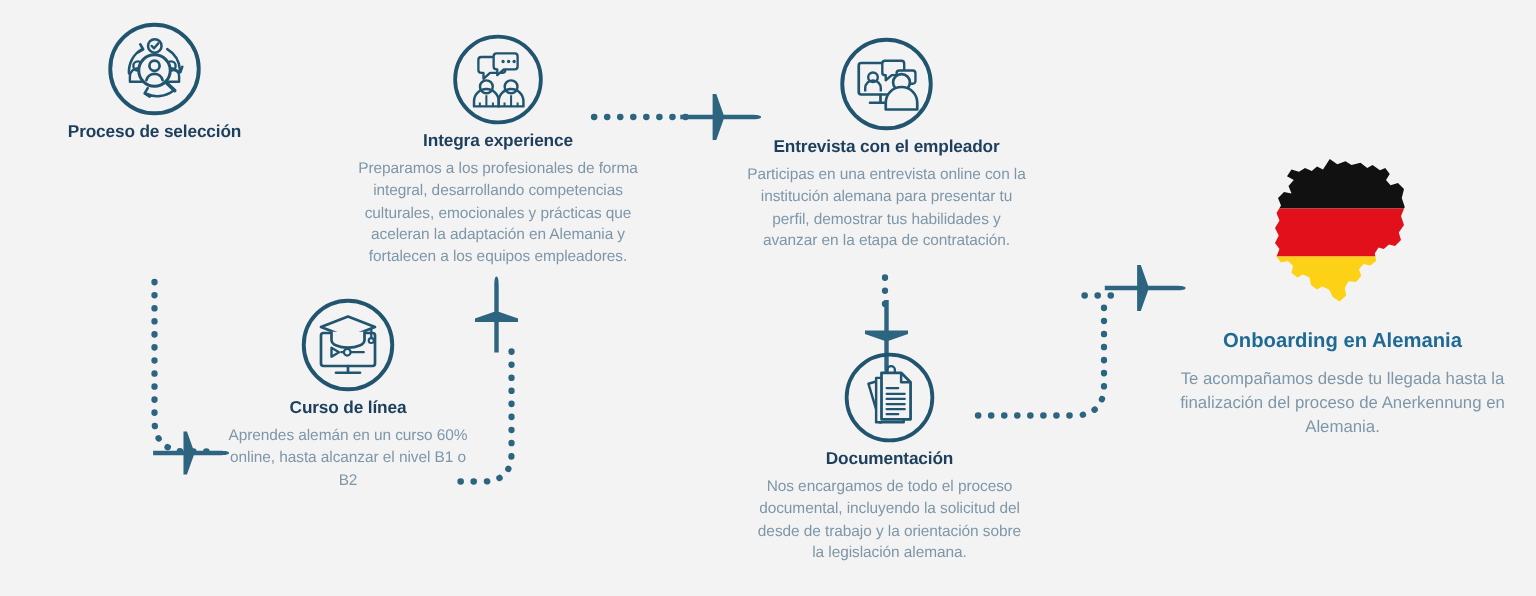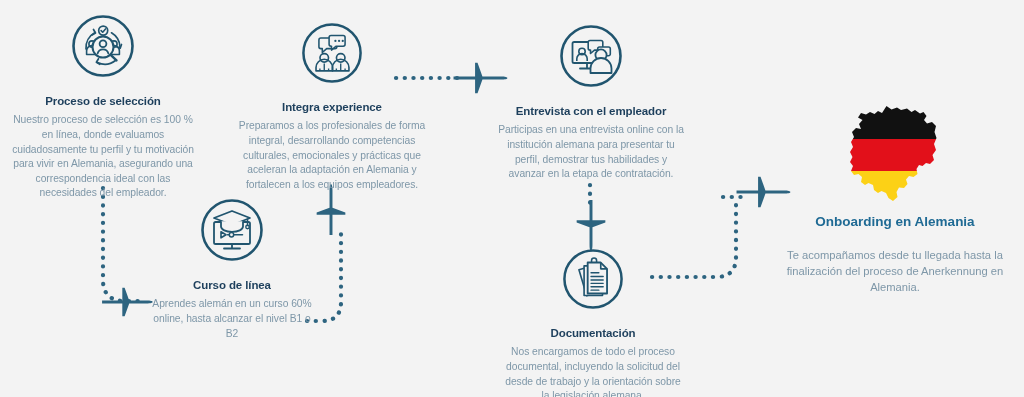--- a/index.html
+++ b/index.html
@@ -37,46 +37,46 @@
     display: flex;
     justify-content: center;
     align-items: center;
     margin: 0 auto;
   }
   .step-title {
     color: #1d3f5c;
     font-weight: bold;
     font-size: 11.5px;
     line-height: 1.25;
-    margin-top: 16px;
+    margin-top: 3px;
     letter-spacing: -0.1px;
   }
   .step-body {
     color: #7e97a8;
     font-size: 10.3px;
     line-height: 1.42;
     margin-top: 5px;
     letter-spacing: -0.05px;
   }
   .final {
     position: absolute;
     text-align: center;
   }
   .final-title {
     color: #1f6a94;
     font-weight: bold;
     font-size: 13.5px;
     line-height: 1.25;
-    margin-top: 7px;
+    margin-top: 12px;
   }
   .final-body {
     color: #7e97a8;
     font-size: 11.2px;
     line-height: 1.45;
-    margin-top: 16px;
+    margin-top: 9px;
   }
   .map-wrap {
     display: flex;
     justify-content: center;
   }
 </style>
 </head>
 <body style="background: rgb(243, 243, 243);">
 
 <div id="stage">
@@ -152,21 +152,20 @@
         <circle cx="32" cy="29.8" r="3.4" fill="none" stroke="#21556f" stroke-width="1.8"></circle>
         <path d="M 26.6 39.4 a 5.6 5.6 0 0 1 10.8 0" fill="none" stroke="#21556f" stroke-width="1.8" stroke-linecap="round"></path>
 
         <path d="M 39.6 40.8 L 45.5 46.4" stroke="#21556f" stroke-width="2.4" stroke-linecap="round"></path>
 
         <circle cx="32.2" cy="16.6" r="4.5" fill="#f3f3f3" stroke="#21556f" stroke-width="1.7"></circle>
         <path d="M 30.1 16.6 L 31.7 18.2 L 34.5 14.9" fill="none" stroke="#21556f" stroke-width="1.6" stroke-linecap="round" stroke-linejoin="round"></path>
       </svg>
     </div>
     <div class="step-title">Proceso de selección</div>
-    <div class="step-body">Nuestro proceso de selección es 100 % en línea, donde evaluamos cuidadosamente tu perfil y tu motivación para vivir en Alemania, asegurando una correspondencia ideal con las necesidades del empleador.</div>
   </div>
 
   <div class="step" style="left:230px; top:22px; width:204px;">
     <div class="icon-wrap">
       <svg width="62" height="62" viewBox="0 0 64 64" xmlns="http://www.w3.org/2000/svg">
         <circle cx="32" cy="32" r="29.5" fill="none" stroke="#21556f" stroke-width="2.6"></circle>
 
         <path d="M 22.5 16.5 h 12.5 a 2 2 0 0 1 2 2 v 7 a 2 2 0 0 1 -2 2 h -8.5 l -4.5 4 v -4 h -1.5 a 2 2 0 0 1 -2 -2 v -7 a 2 2 0 0 1 2 -2 z" fill="#f3f3f3" stroke="#21556f" stroke-width="1.6" stroke-linejoin="round"></path>
 
         <path d="M 31 14 h 12.5 a 2 2 0 0 1 2 2 v 7 a 2 2 0 0 1 -2 2 h -7.5 l -4.5 4 v -4 h -0.5 a 2 2 0 0 1 -2 -2 v -7 a 2 2 0 0 1 2 -2 z" fill="#f3f3f3" stroke="#21556f" stroke-width="1.6" stroke-linejoin="round"></path>
@@ -227,21 +226,21 @@
         <path d="M 32 13 L 50 20 L 32 27 L 14 20 Z" fill="#f3f3f3" stroke="#21556f" stroke-width="1.8" stroke-linejoin="round"></path>
         <path d="M 21 23.2 v 5.4 c 0 3.1 5 5.2 11 5.2 s 11 -2.1 11 -5.2 v -5.4" fill="#f3f3f3" stroke="#21556f" stroke-width="1.8" stroke-linejoin="round"></path>
         <path d="M 47.5 21 v 6.5" stroke="#21556f" stroke-width="1.5" stroke-linecap="round"></path>
         <circle cx="47.5" cy="29" r="1.7" fill="none" stroke="#21556f" stroke-width="1.4"></circle>
       </svg>
     </div>
     <div class="step-title">Curso de línea</div>
     <div class="step-body">Aprendes alemán en un curso 60% online, hasta alcanzar el nivel B1 o B2</div>
   </div>
 
-  <div class="step" style="left:500px; top:248px; width:186px;">
+  <div class="step" style="left:500px; top:234px; width:186px;">
     <div class="icon-wrap">
       <svg width="62" height="62" viewBox="0 0 64 64" xmlns="http://www.w3.org/2000/svg">
         <circle cx="32" cy="32" r="29.5" fill="none" stroke="#21556f" stroke-width="2.6"></circle>
 
         <path d="M 17.5 22.5 L 30 18.8 L 38 45.5 L 25.5 49.2 Z" fill="#f3f3f3" stroke="#21556f" stroke-width="1.7" stroke-linejoin="round"></path>
 
         <path d="M 22.8 18.5 h 13 l 6 6 v 24.5 h -19 z" fill="#f3f3f3" stroke="#21556f" stroke-width="1.7" stroke-linejoin="round"></path>
 
         <path d="M 26.5 15 h 13.5 l 6.5 6.5 v 25.5 h -20 z" fill="#f3f3f3" stroke="#21556f" stroke-width="1.9" stroke-linejoin="round"></path>
         <path d="M 40 15 v 6.5 h 6.5" fill="none" stroke="#21556f" stroke-width="1.7" stroke-linejoin="round"></path>

